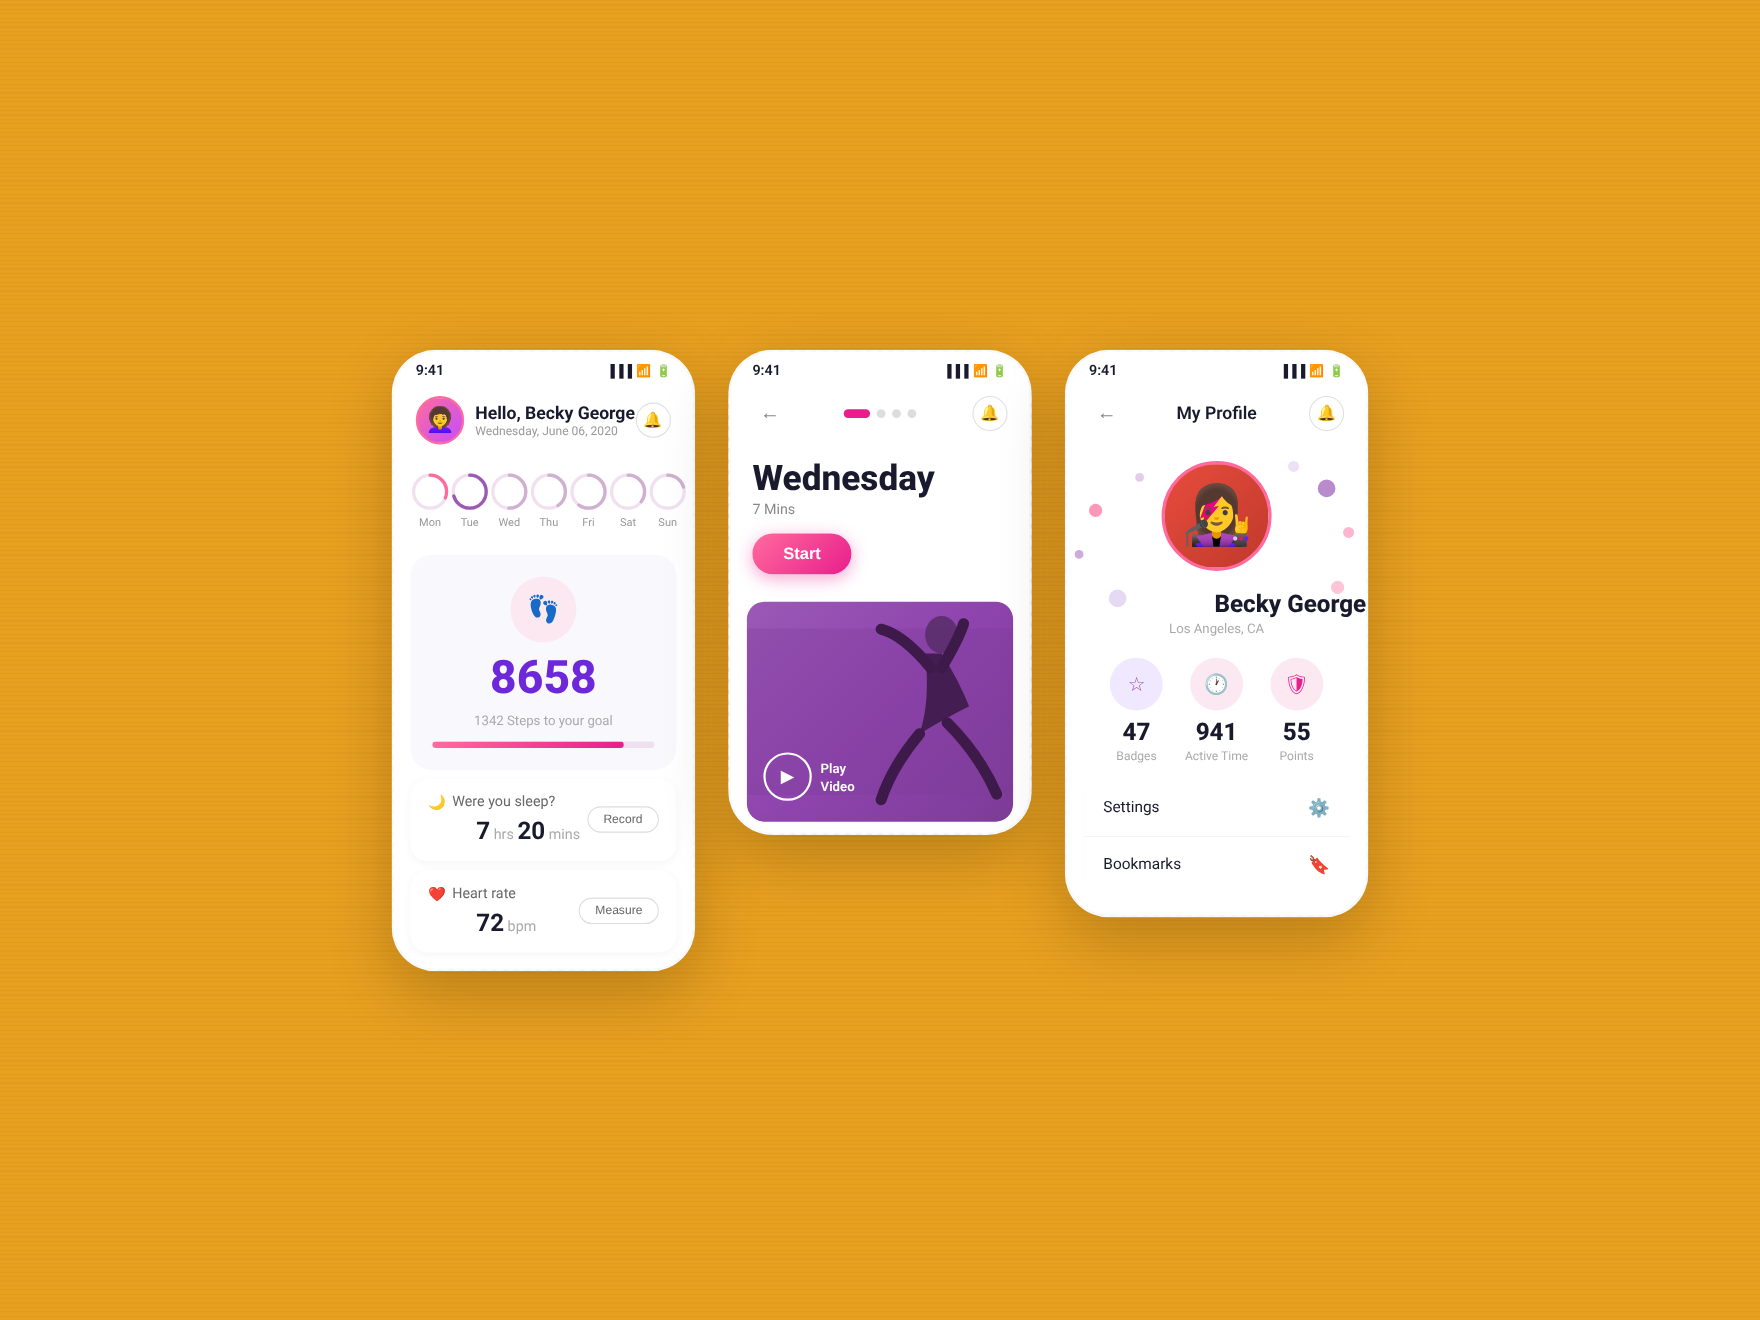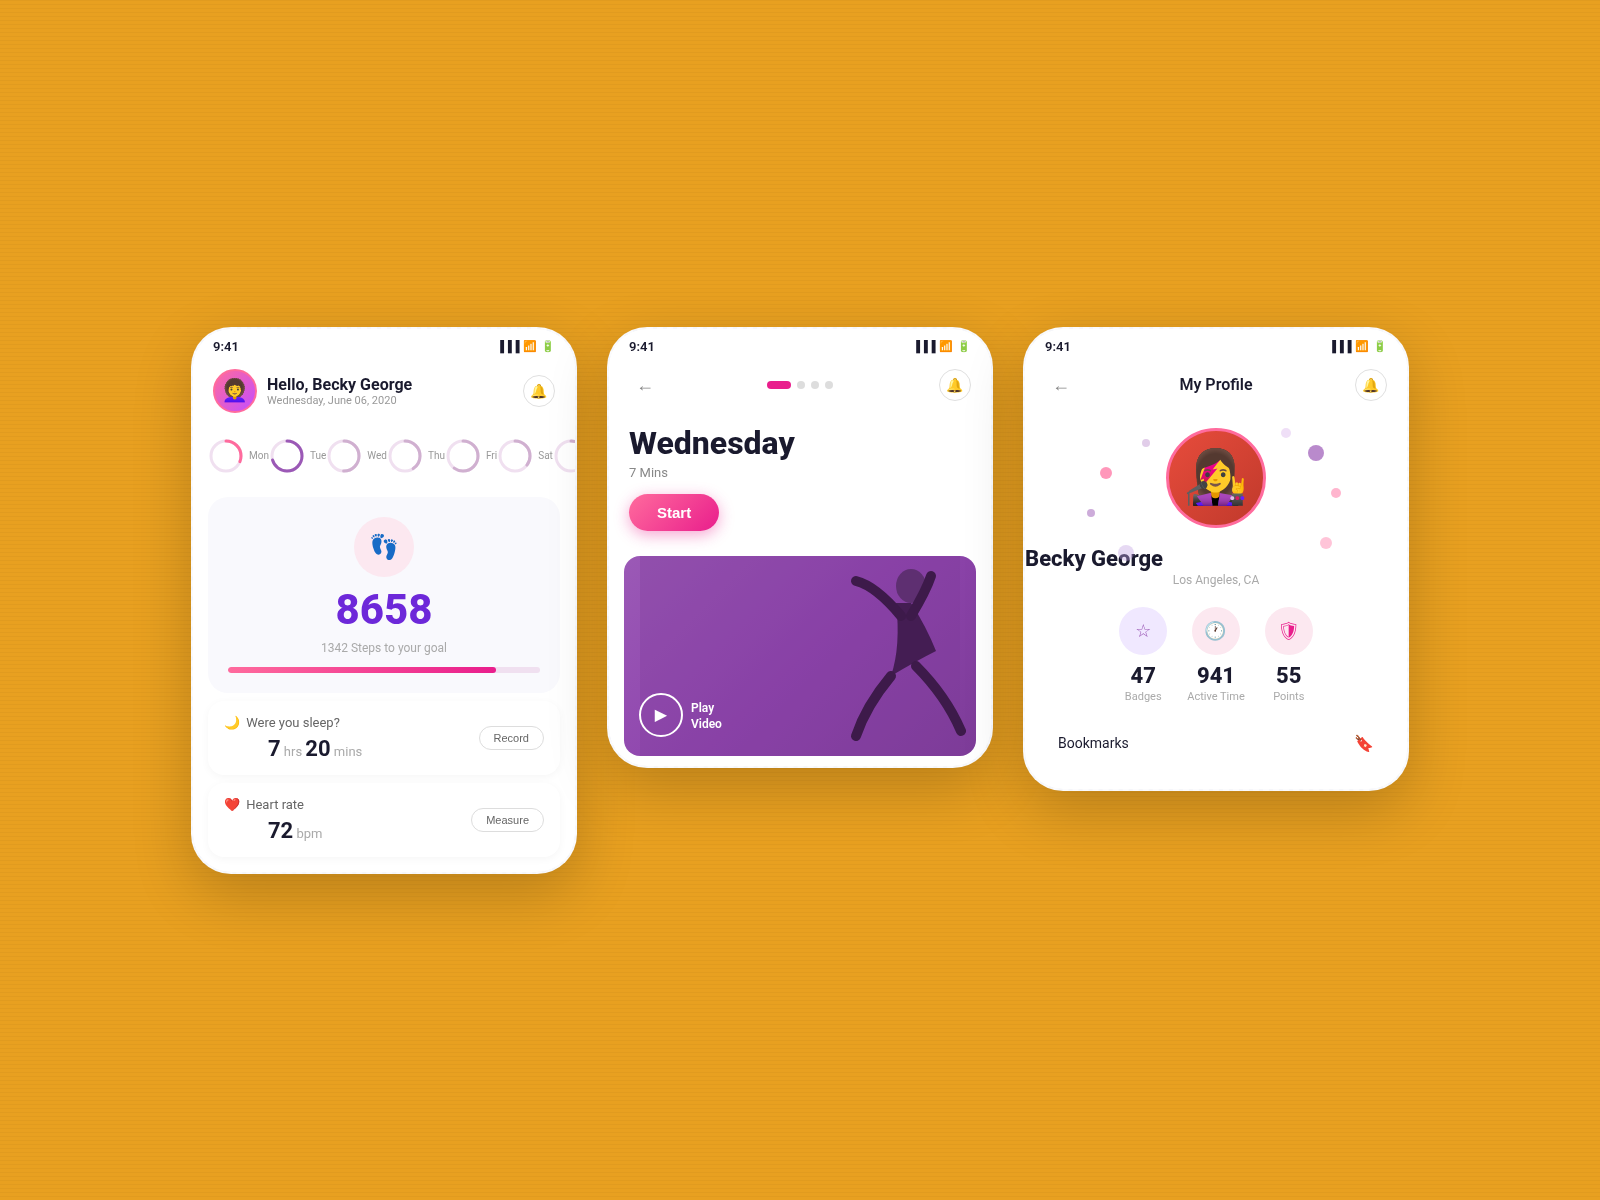--- a/index.html
+++ b/index.html
@@ -22,21 +22,21 @@
 
     .screens-container {
       display: flex;
       gap: 30px;
       align-items: flex-start;
       justify-content: center;
     }
 
     
     .phone {
-      width: 386px;
+      width: 276px;
       background: #f5f6fa;
       border-radius: 40px;
       overflow: hidden;
       box-shadow: 0 20px 60px rgba(0,0,0,0.2);
       border: 2px dashed rgba(255,255,255,0.6);
       padding: 0;
       position: relative;
     }
 
     .phone-inner {
@@ -118,21 +118,21 @@
     
     .days-row {
       background: white;
       display: flex;
       justify-content: space-around;
       padding: 10px 15px 15px;
     }
 
     .day-item {
       display: flex;
-      flex-direction: row;
+      flex-direction: column;
       align-items: center;
       gap: 5px;
     }
 
     .day-ring {
       width: 36px;
       height: 36px;
       position: relative;
     }
 
@@ -404,21 +404,21 @@
       overflow: hidden;
       display: flex;
       align-items: center;
       justify-content: center;
       background: linear-gradient(135deg, #e74c3c, #c0392b);
       font-size: 50px;
       position: relative;
     }
 
     .profile-name {
-      text-align: left;
+      text-align: right;
       font-size: 22px;
       font-weight: 800;
       color: #1a1a2e;
       padding: 8px 0 2px;
     }
 
     .profile-location {
       text-align: center;
       font-size: 12px;
       color: #aaa;
@@ -753,20 +753,24 @@
           <div class="stat-icon-circle light-pink">
             <span>🛡</span>
           </div>
           <div class="stat-number">55</div>
           <div class="stat-label">Points</div>
         </div>
       </div>
 
       <div class="menu-list">
         <div class="menu-item">
+          <span class="menu-item-label">Settings</span>
+          <span class="menu-item-icon">⚙️</span>
+        </div>
+        <div class="menu-item">
           <span class="menu-item-label">Bookmarks</span>
           <span class="menu-item-icon">🔖</span>
         </div>
       </div>
 
       <div style="height: 20px;"></div>
     </div>
   </div>
 
 </div>

